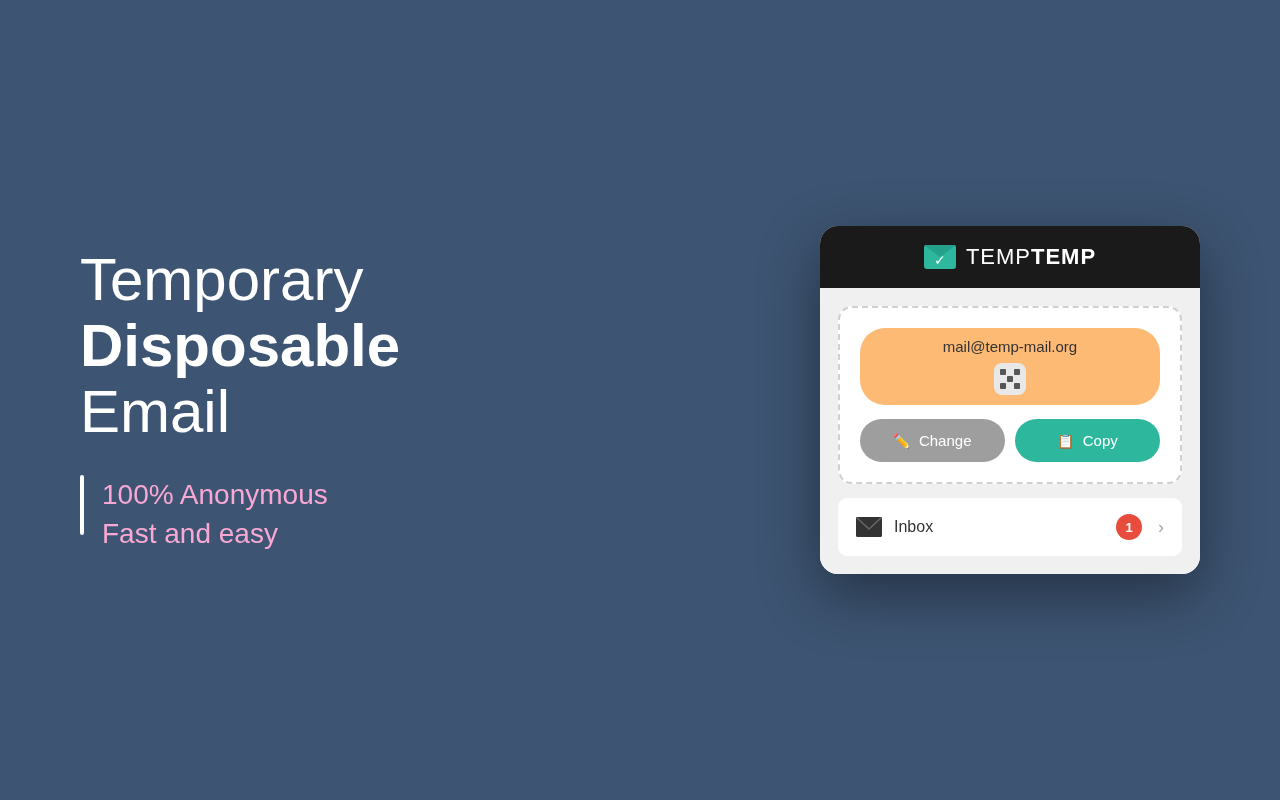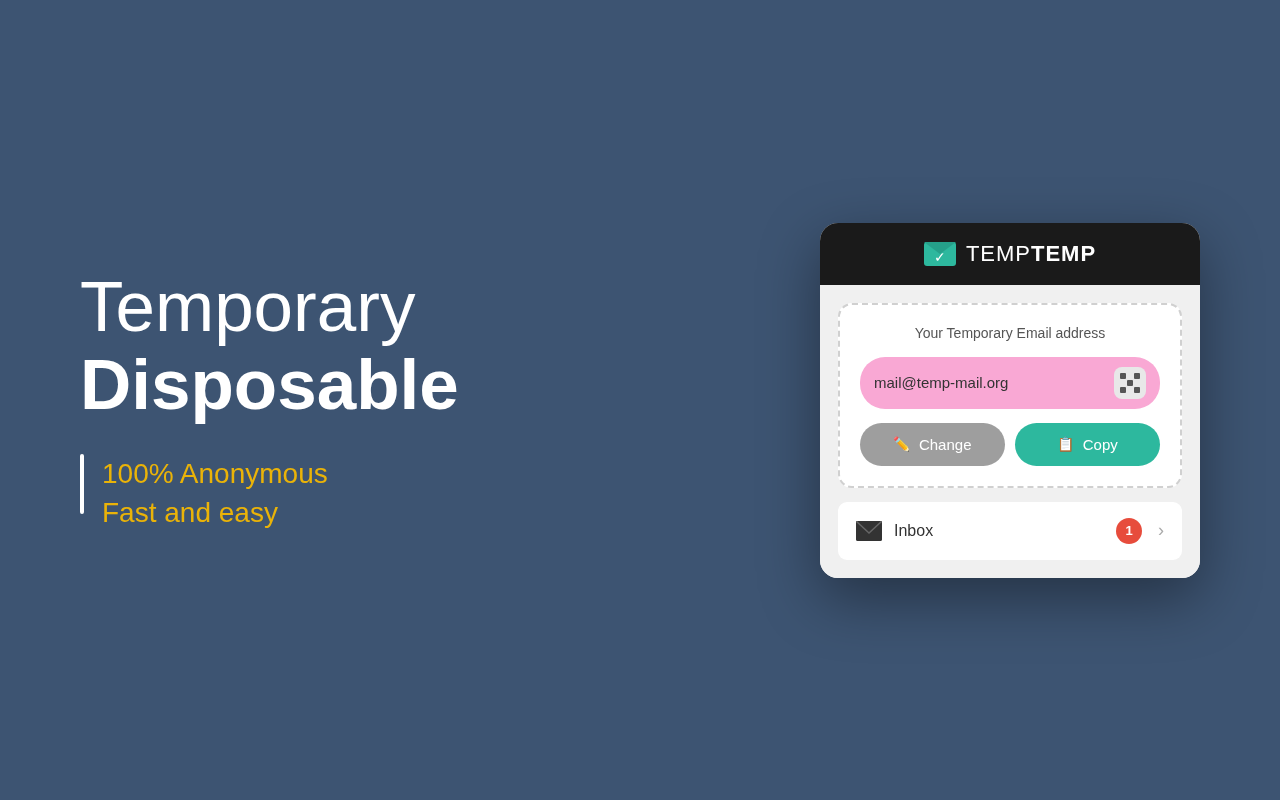--- a/index.html
+++ b/index.html
@@ -14,21 +14,21 @@
       overflow: hidden;
     }
 
     .left-section {
       flex: 1;
       padding: 60px 60px 60px 80px;
       color: white;
     }
 
     .main-title {
-      font-size: 71px;
+      font-size: 60px;
       font-weight: 300;
       line-height: 1.1;
       margin-bottom: 20px;
     }
 
     .main-title .bold {
       font-weight: 700;
       display: block;
     }
 
@@ -44,21 +44,21 @@
       background: white;
       min-height: 60px;
       border-radius: 2px;
       flex-shrink: 0;
     }
 
     .subtitle-text {
       font-size: 28px;
       font-weight: 400;
       line-height: 1.4;
-      color: #eab308;
+      color: #f9a8d4;
     }
 
     .right-section {
       width: 420px;
       margin-right: 60px;
       display: flex;
       align-items: center;
       justify-content: center;
     }
 
@@ -153,25 +153,26 @@
       text-align: center;
       color: #555;
       font-size: 14px;
       margin-bottom: 16px;
       font-weight: 400;
     }
 
     .email-input-row {
       display: flex;
       align-items: center;
-      background: #f9a8d4;
+      background: #fdba74;
       border-radius: 25px;
       padding: 10px 14px;
       margin-bottom: 14px;
       gap: 8px;
+      flex-direction: column;
     }
 
     .email-address {
       flex: 1;
       color: #333;
       font-size: 15px;
       font-weight: 400;
     }
 
     .qr-icon-btn {
@@ -292,20 +293,21 @@
       font-size: 14px;
     }
   </style>
 </head>
 <body>
 
 <div class="left-section">
   <h1 class="main-title">
     <span>Temporary</span>
     <span class="bold">Disposable</span>
+    <span>Email</span>
   </h1>
   <div class="subtitle">
     <div class="vertical-bar"></div>
     <div class="subtitle-text">
       <span>100% Anonymous</span><br>
       <span>Fast and easy</span>
     </div>
   </div>
 </div>
 
@@ -319,21 +321,20 @@
         </div>
       </div>
       <div class="app-logo-text">
         <span class="temp">TEMP</span><span class="mail">TEMP</span>
       </div>
     </div>
 
     <div class="app-body">
 
       <div class="email-card">
-        <div class="email-card-title">Your Temporary Email address</div>
 
         <div class="email-input-row">
           <span class="email-address">mail@temp-mail.org</span>
           <div class="qr-icon-btn">
             <div class="qr-grid">
               <div class="qr-cell"></div>
               <div class="qr-cell empty"></div>
               <div class="qr-cell"></div>
               <div class="qr-cell empty"></div>
               <div class="qr-cell"></div>

